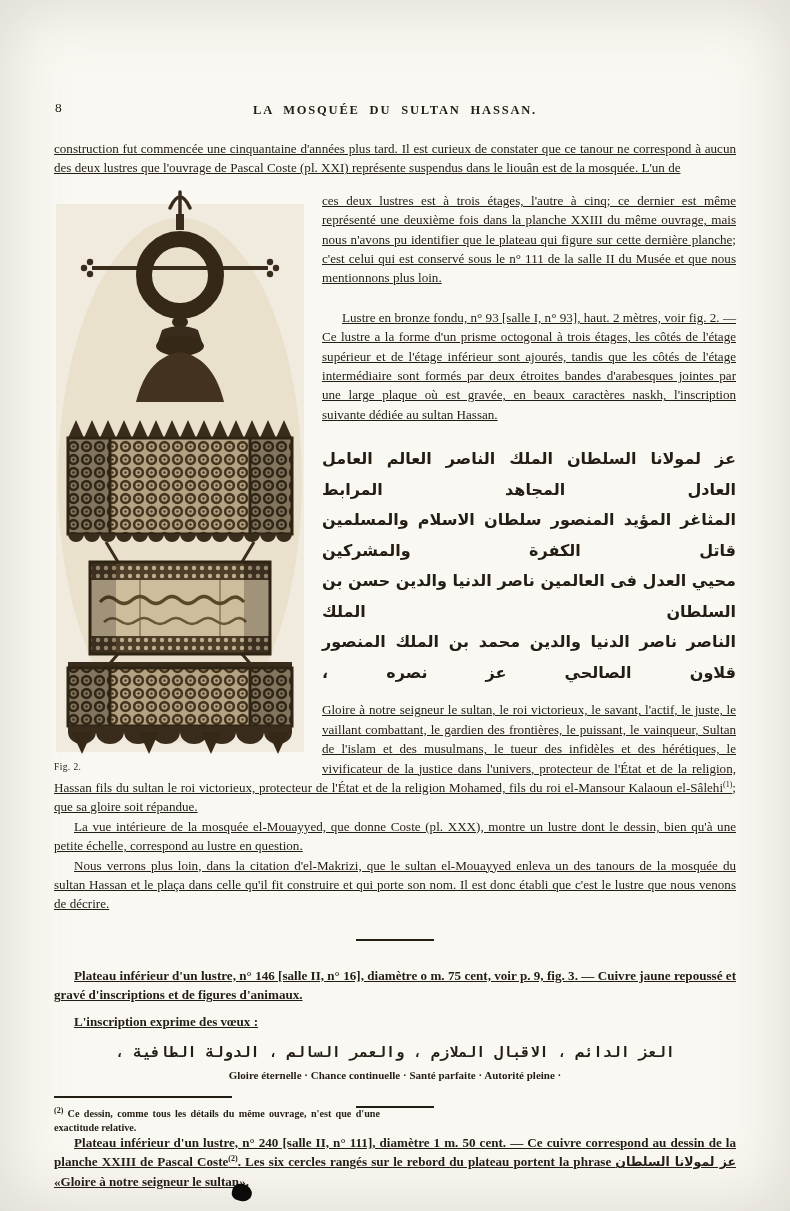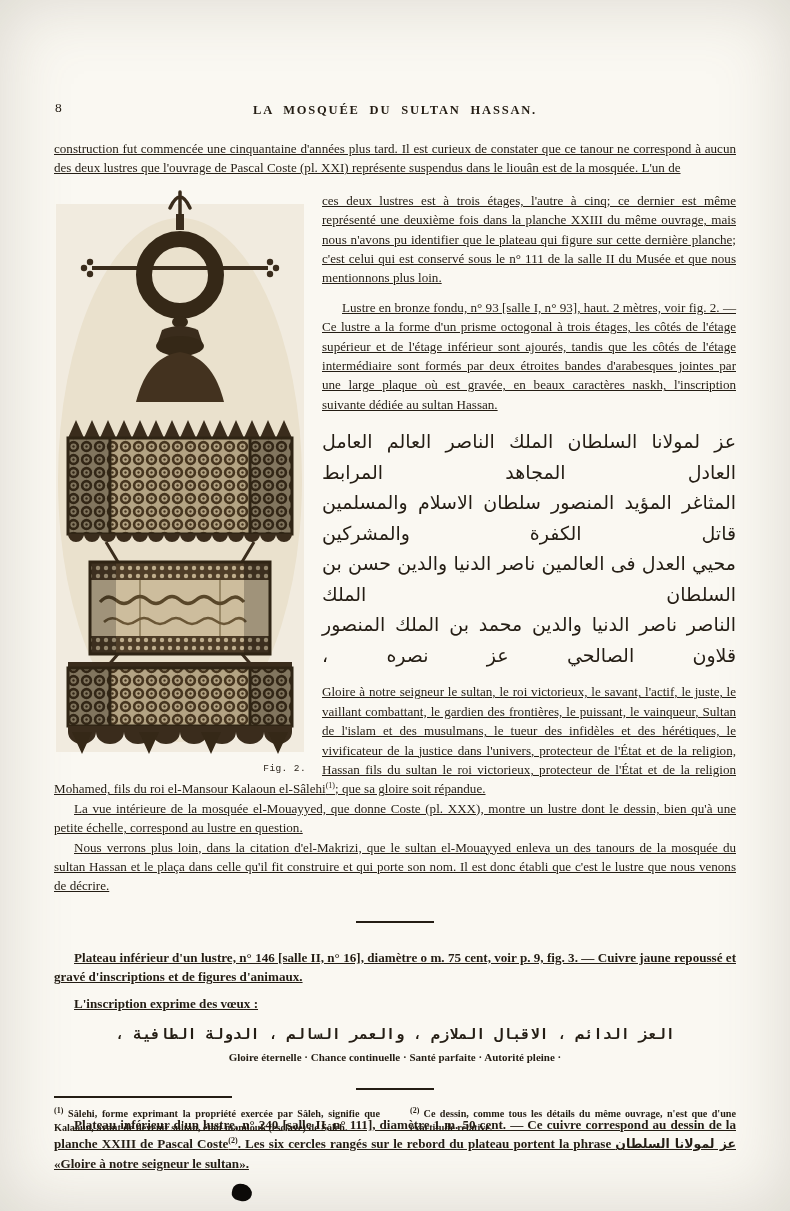--- a/index.html
+++ b/index.html
@@ -9,26 +9,26 @@
     background:#faf8f2; color:#241d14;
     box-shadow: inset 0 0 70px rgba(110,100,80,.22);
   }
   .content { position:absolute; left:54px; top:100px; width:682px; }
   .header { position:relative; text-align:center; margin-bottom:22px; height:17px; }
   .page-num { position:absolute; left:1px; top:0; font-size:13.5px; }
   .running-title { font-size:12.5px; font-weight:bold; letter-spacing:1.8px; word-spacing:5px; }
   p.body { font-size:13.1px; line-height:19.4px; text-align:justify;text-decoration:underline; }
   .indent { text-indent:20px; }
   .p2 { margin-top:13px; }
-  .p3 { margin-top:10px; }
-  figure.lantern { float:left; width:252px; margin:2px 16px 4px 0; text-align:right;font-family:Liberation Mono, monospace; }
+  .p3 { margin-top:20px; }
+  figure.lantern { float:left; width:252px; margin:2px 16px 4px 0; text-align:left; }
   .fig-caption { font-size:9.5px; margin-top:3px; letter-spacing:.4px; }
   .arabic-block {
-    direction:rtl; font-family:"DejaVu Sans",sans-serif; font-weight:normal;
-    font-size:19px; line-height:30.5px; margin-top:12px;
+    direction:rtl; font-family:"DejaVu Sans",sans-serif; font-weight:bold;
+    font-size:16px; line-height:30.5px; margin-top:20px;
   }
   .ar-line { text-align:justify; text-align-last:justify; }
   .trans { margin-top:12px; font-size:10.8px; line-height:15.3px; }
   .p5m, .p6m { }
   .rule { clear:both; width:78px; height:2px; background:#241d14; margin:25px auto; }
   .entry { font-weight:bold; }
   .intro-line { margin-top:7px; }
   .arabic-center {
     direction:rtl; text-align:center; font-family:Liberation Mono, monospace;
     font-weight:bold; font-size:15px; margin:12px 0 7px;
@@ -161,19 +161,18 @@
 
     <div class="rule"></div>
 
     <p class="body indent entry"><span>Plateau inférieur d'un lustre, n° 240 [salle II, n° 111], diamètre 1 m. 50 cent. — Ce cuivre correspond au dessin de la planche XXIII de Pascal Coste</span><sup>(2)</sup><span>. Les six cercles rangés sur le rebord du plateau portent la phrase </span><span class="ar-inline" dir="rtl">عز لمولانا السلطان</span><span> «Gloire à notre seigneur le sultan».</span></p>
 
   </div>
 
   <footer class="footnotes">
     <div class="fn-rule"></div>
     <div class="fn-cols">
-      <p class="fn"><sup>(1)</sup> <span>Sâlehi, forme exprimant la propriété exercée par Sâleh, signifie que Kalaoun, avant de devenir sultan, était mamlouk (esclave) de Sâleh.</span></p>
       <p class="fn"><sup>(2)</sup> <span>Ce dessin, comme tous les détails du même ouvrage, n'est que d'une exactitude relative.</span></p>
     </div>
   </footer>
 
   <div class="artifact"></div>
 </div>
 
 </body></html>

